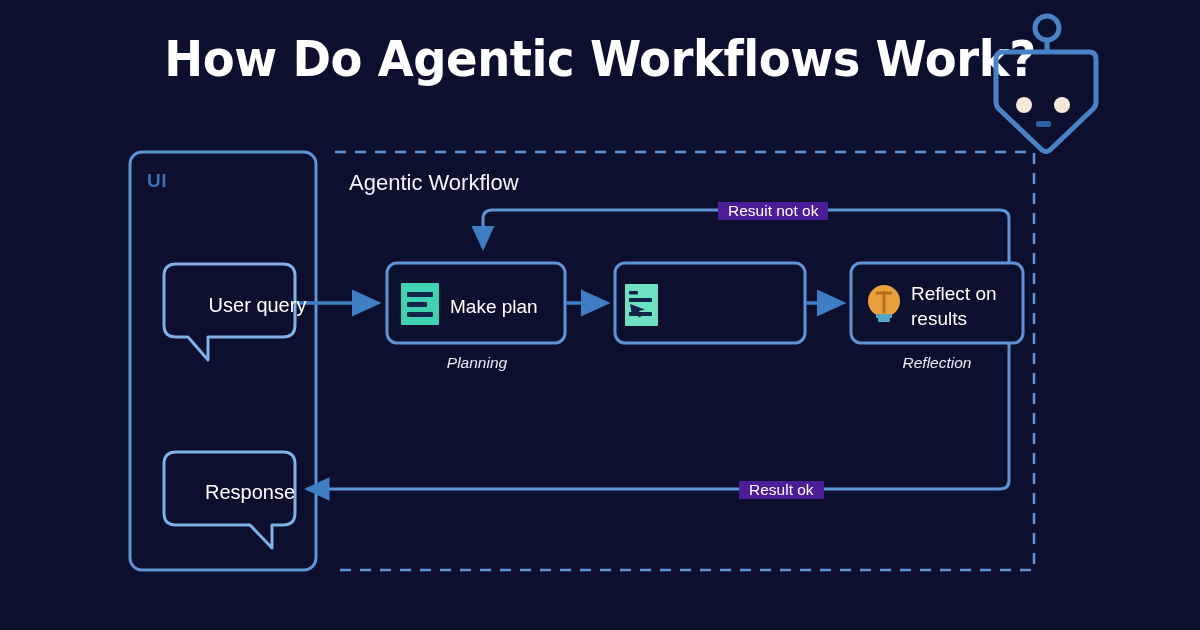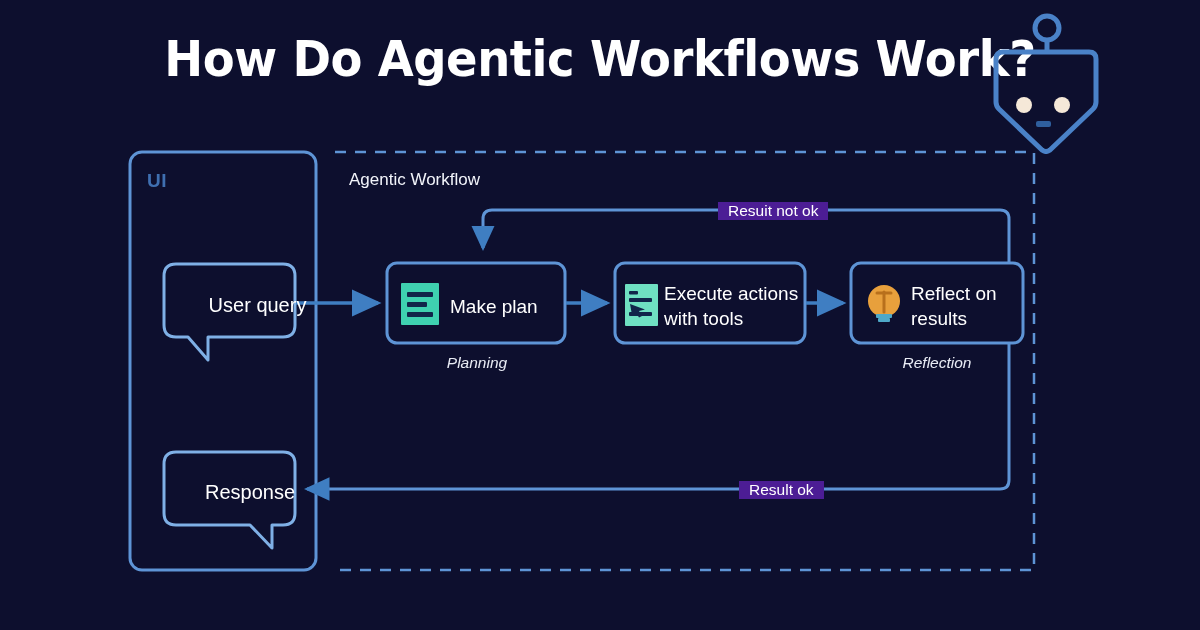--- a/index.html
+++ b/index.html
@@ -66,21 +66,21 @@
     left: 147px;
     top: 170px;
     font-size: 19px;
     font-weight: bold;
     color: #3f6fb0;
     letter-spacing: 0.5px;
   }
   #aw-label {
     left: 349px;
     top: 170px;
-    font-size: 17px;
+    font-size: 22px;
     color: #f2f4fa;
     font-weight: normal;
   }
   .bubble-text {
     position: absolute;
     font-size: 20px;
     color: #ffffff;
     text-align: center;
     white-space: nowrap;
   }
@@ -222,24 +222,20 @@
 
   <svg id="icon-bulb" class="node-icon" viewBox="0 0 40 42">
     <circle cx="20" cy="18" r="16" fill="#e8a03c"></circle>
     <path d="M20 9 L20 29" stroke="#b8701c" stroke-width="3" stroke-linecap="round"></path>
     <path d="M13 10 L27 10" stroke="#b8701c" stroke-width="3" stroke-linecap="round"></path>
     <rect x="12" y="31" width="16" height="4" rx="1" fill="#4ea8c8"></rect>
     <rect x="14" y="35" width="12" height="4" rx="1" fill="#4ea8c8"></rect>
   </svg>
 
   <div id="makeplan-text" class="node-text">Make plan</div>
-  <div id="tooluse-text" class="node-text">
-    <div>Execute actions</div>
-    <div>with tools</div>
-  </div>
   <div id="reflect-text" class="node-text">
     <div>Reflect on</div>
     <div>results</div>
   </div>
 
   <div id="cap-planning" class="caption">Planning</div>
   <div id="cap-reflection" class="caption">Reflection</div>
 
   <div id="lbl-notok" class="loop-label">Resuit not ok</div>
   <div id="lbl-ok" class="loop-label">Result ok</div>

